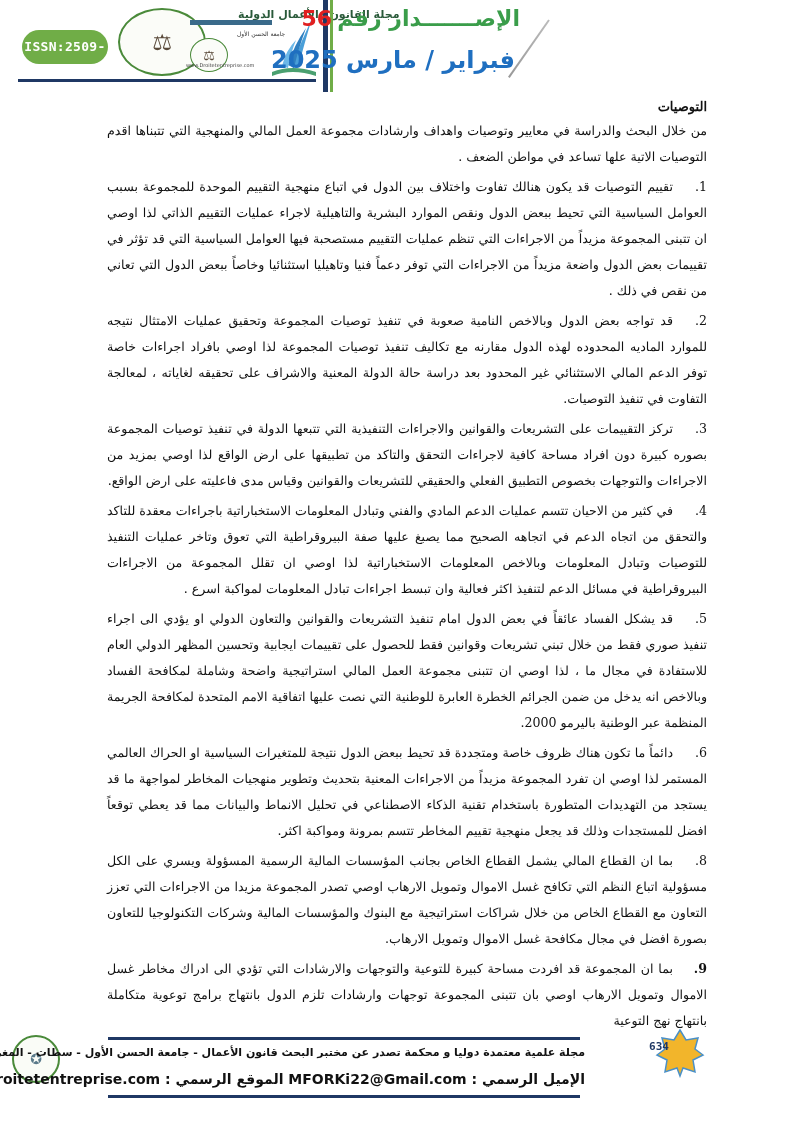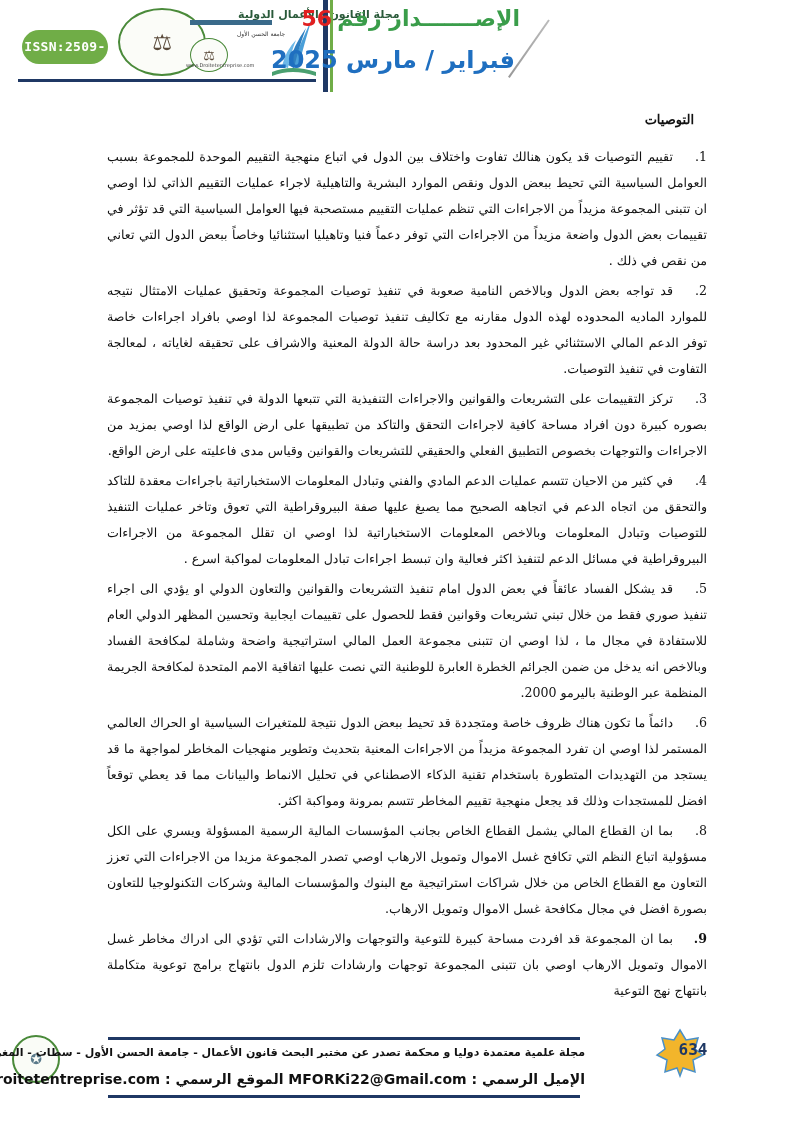--- a/index.html
+++ b/index.html
@@ -25,36 +25,36 @@
   .issue-line { position:absolute; left:340px; top:6px; width:180px; height:34px; direction:rtl; white-space:nowrap; }
   .issue-word { font-size:22px; font-weight:bold; color:#3a9d4a; }
   .issue-num { font-size:22px; font-weight:bold; color:#e02020; }
   .date-line { position:absolute; left:335px; top:46px; width:180px; height:34px; direction:rtl; text-align:center; white-space:nowrap;
     font-size:24px; font-weight:bold; color:#1f6fc0; }
   .diag-deco { position:absolute; left:548px; top:20px; width:2px; height:70px; background:linear-gradient(#bbb,#999); transform:rotate(35deg); transform-origin:top; }
 
   
   .content { position:absolute; left:107px; top:96px; width:600px; direction:rtl; text-align:justify;
     font-family:"DejaVu Serif", serif; font-size:12.6px; line-height:26px; }
-  .content h3 { margin:13px; font-size:13px; font-weight:bold; line-height:22px; }
+  .content h3 { margin:0; font-size:13px; font-weight:bold; line-height:22px; }
   .content p { margin:0 0 4px 0; }
   .item-num { display:inline-block; width:34px; }
   .item-num.bold { font-weight:bold; }
 
   
   .footer-seal { position:absolute; left:12px; top:1035px; width:44px; height:44px; border:2px solid #4a8a3a; border-radius:50%; background:#fafcf7;
     display:flex; align-items:center; justify-content:center; font-size:14px; color:#5a7a8a; }
   .footer-rule { position:absolute; left:108px; width:472px; height:3px; background:#1f3864; }
   .footer-rule.top { top:1037px; }
   .footer-rule.bottom { top:1095px; }
   .footer-line1 { position:absolute; left:105px; top:1046px; width:480px; direction:rtl; text-align:center; font-size:11px; font-weight:bold; color:#111; white-space:nowrap; }
   .footer-line2 { position:absolute; left:105px; top:1071px; width:480px; direction:rtl; text-align:center; font-size:14px; font-weight:bold; color:#111; white-space:nowrap; }
   .footer-line2 .ltr { direction:ltr; unicode-bidi:embed; }
   .page-star { position:absolute; left:655px; top:1028px; width:50px; height:50px; }
-  .page-num { position:absolute; left:668px; top:1040px; width:50px; text-align:center; font-weight:bold; font-size:16px; color:#1f3864; font-family:"DejaVu Sans Mono", monospace; }
+  .page-num { position:absolute; left:634px; top:1040px; width:50px; text-align:center; font-weight:bold; font-size:11px; color:#1f3864; font-family:"DejaVu Sans Mono", monospace; }
 </style>
 </head>
 <body>
 
 <div class="header">
   <div class="issn-pill">ISSN:2509-0291</div>
 
   <div class="seal seal-big">
     <span class="scale-icon">⚖</span>
   </div>
@@ -81,20 +81,21 @@
     <span class="issue-word">الإصـــــــدار رقم</span>
     <span class="issue-num">56</span>
   </div>
   <div class="date-line">فبراير / مارس 2025</div>
   <div class="diag-deco"></div>
   <div class="header-rule"></div>
 </div>
 
 <div class="content">
   <h3>التوصيات</h3>
+  <p>من خلال البحث والدراسة في معايير وتوصيات واهداف وارشادات مجموعة العمل المالي والمنهجية التي تتبناها اقدم التوصيات الاتية علها تساعد في مواطن الضعف .</p>
 
   <p><span class="item-num">1.</span><span>تقييم التوصيات قد يكون هنالك تفاوت واختلاف بين الدول في اتباع منهجية التقييم الموحدة للمجموعة بسبب العوامل السياسية التي تحيط ببعض الدول ونقص الموارد البشرية والتاهيلية لاجراء عمليات التقييم الذاتي لذا اوصي ان تتبنى المجموعة مزيداً من الاجراءات التي تنظم عمليات التقييم مستصحبة فيها العوامل السياسية التي قد تؤثر في تقييمات بعض الدول واضعة مزيداً من الاجراءات التي توفر دعماً فنيا وتاهيليا استثنائيا وخاصاً ببعض الدول التي تعاني من نقص في ذلك .</span></p>
   <p><span class="item-num">2.</span><span>قد تواجه بعض الدول وبالاخص النامية صعوبة في تنفيذ توصيات المجموعة وتحقيق عمليات الامتثال نتيجه للموارد الماديه المحدوده لهذه الدول مقارنه مع تكاليف تنفيذ توصيات المجموعة لذا اوصي بافراد اجراءات خاصة توفر الدعم المالي الاستثنائي غير المحدود بعد دراسة حالة الدولة المعنية والاشراف على تحقيقه لغاياته ، لمعالجة التفاوت في تنفيذ التوصيات.</span></p>
   <p><span class="item-num">3.</span><span>تركز التقييمات على التشريعات والقوانين والاجراءات التنفيذية التي تتبعها الدولة في تنفيذ توصيات المجموعة بصوره كبيرة دون افراد مساحة كافية لاجراءات التحقق والتاكد من تطبيقها على ارض الواقع لذا اوصي بمزيد من الاجراءات والتوجهات بخصوص التطبيق الفعلي والحقيقي للتشريعات والقوانين وقياس مدى فاعليته على ارض الواقع.</span></p>
   <p><span class="item-num">4.</span><span>في كثير من الاحيان تتسم عمليات الدعم المادي والفني وتبادل المعلومات الاستخباراتية  باجراءات معقدة للتاكد والتحقق من اتجاه الدعم في اتجاهه الصحيح مما يصبغ عليها صفة البيروقراطية التي تعوق وتاخر عمليات التنفيذ للتوصيات وتبادل المعلومات وبالاخص المعلومات الاستخباراتية لذا اوصي ان تقلل المجموعة من الاجراءات البيروقراطية في مسائل الدعم لتنفيذ اكثر فعالية وان تبسط اجراءات تبادل المعلومات لمواكبة اسرع .</span></p>
   <p><span class="item-num">5.</span><span>قد يشكل الفساد عائقاً في بعض الدول امام تنفيذ التشريعات والقوانين والتعاون الدولي او يؤدي الى اجراء تنفيذ صوري فقط من خلال تبني تشريعات وقوانين فقط للحصول على تقييمات ايجابية وتحسين المظهر الدولي العام للاستفادة في مجال ما ، لذا اوصي ان تتبنى مجموعة العمل المالي استراتيجية واضحة وشاملة لمكافحة الفساد وبالاخص انه يدخل من ضمن الجرائم الخطرة العابرة للوطنية التي نصت عليها اتفاقية الامم المتحدة لمكافحة الجريمة المنظمة عبر الوطنية باليرمو 2000.</span></p>
   <p><span class="item-num">6.</span><span>دائماً ما تكون هناك ظروف خاصة ومتجددة قد تحيط ببعض الدول نتيجة للمتغيرات السياسية او الحراك العالمي المستمر لذا اوصي ان تفرد المجموعة مزيداً من الاجراءات المعنية بتحديث وتطوير منهجيات المخاطر لمواجهة ما قد يستجد من التهديدات المتطورة باستخدام تقنية الذكاء الاصطناعي في تحليل الانماط والبيانات مما قد يعطي توقعاً افضل للمستجدات وذلك قد يجعل منهجية تقييم المخاطر تتسم بمرونة ومواكبة اكثر.</span></p>
   <p><span class="item-num">8.</span><span>بما ان القطاع المالي يشمل القطاع الخاص بجانب المؤسسات المالية الرسمية المسؤولة ويسري على الكل مسؤولية اتباع النظم التي تكافح غسل الاموال وتمويل الارهاب اوصي تصدر المجموعة مزيدا من الاجراءات التي تعزز التعاون مع القطاع الخاص من خلال شراكات استراتيجية مع البنوك والمؤسسات المالية وشركات التكنولوجيا للتعاون بصورة افضل في مجال مكافحة غسل الاموال وتمويل الارهاب.</span></p>
   <p><span class="item-num bold">9.</span><span>بما ان المجموعة قد افردت مساحة كبيرة للتوعية والتوجهات والارشادات التي تؤدي الى ادراك مخاطر غسل الاموال وتمويل الارهاب اوصي بان تتبنى المجموعة توجهات وارشادات تلزم الدول بانتهاج برامج توعوية متكاملة بانتهاج نهج التوعية</span></p>
 </div>

